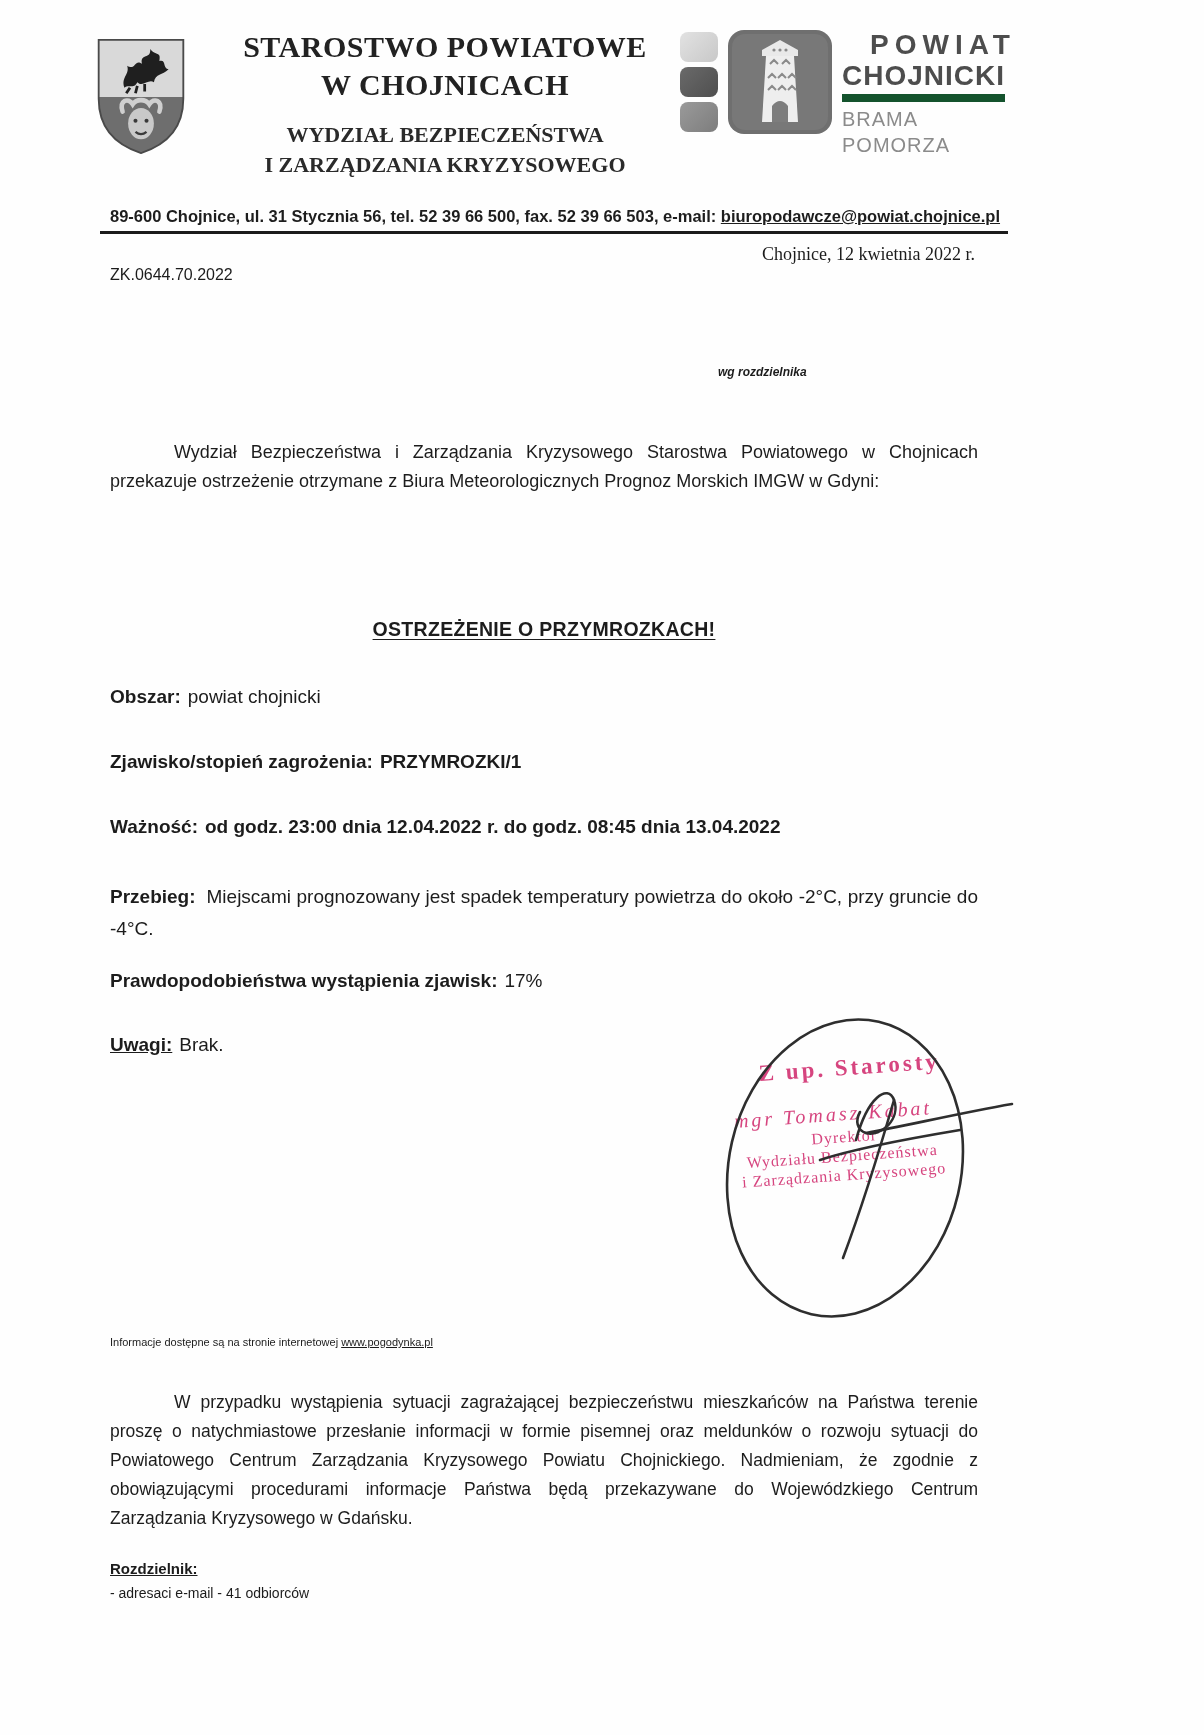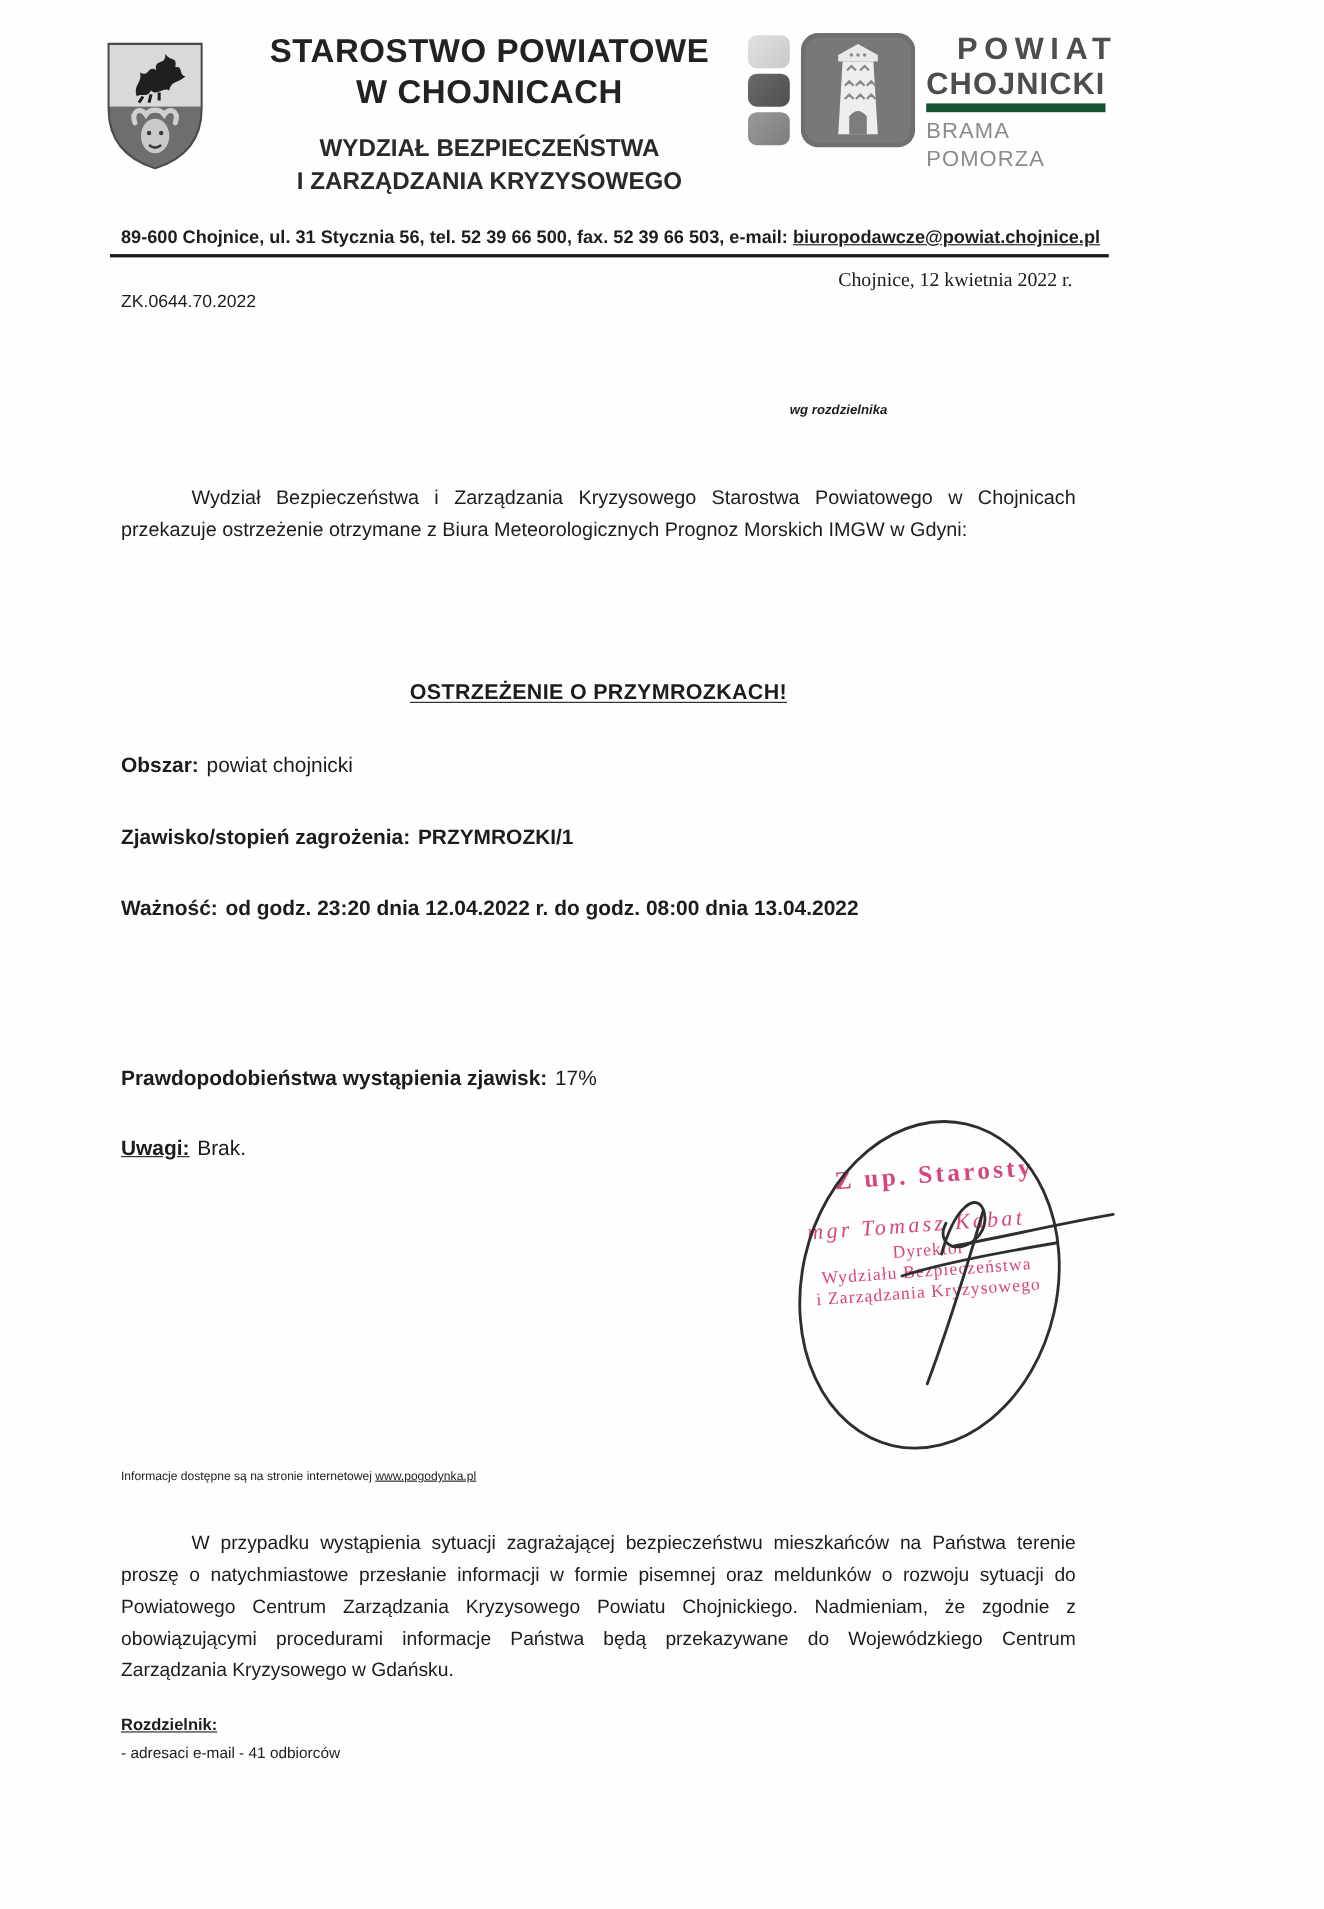--- a/index.html
+++ b/index.html
@@ -6,21 +6,21 @@
   .page{
     position:relative;
     width:1204px;height:1735px;
     background:#fefefe;
     font-family:"Liberation Sans", sans-serif;
     color:#1c1c1c;
     overflow:hidden;
   }
   
   .crest{position:absolute;left:95px;top:36px;width:92px;height:120px;}
-  .org-block{position:absolute;left:230px;top:28px;width:430px;text-align:center;}
+  .org-block{position:absolute;left:230px;top:28px;width:430px;text-align:center;font-family:Liberation Serif, serif;}
   .org-name{font-size:30px;font-weight:bold;line-height:38px;letter-spacing:0.5px;color:#222;}
   .dept-name{font-size:22px;font-weight:bold;line-height:30px;margin-top:16px;color:#2a2a2a;}
   .logo{position:absolute;left:680px;top:30px;width:340px;height:110px;}
   .logo-squares{position:absolute;left:0;top:2px;width:40px;}
   .logo-sq{width:38px;height:30px;border-radius:8px;margin-bottom:5px;}
   .sq1{background:linear-gradient(135deg,#e2e2e2,#c8c8c8);}
   .sq2{background:linear-gradient(135deg,#6a6a6a,#4f4f4f);}
   .sq3{background:linear-gradient(135deg,#9a9a9a,#7d7d7d);}
   .logo-tower{position:absolute;left:48px;top:0;width:104px;height:104px;}
   .logo-text{position:absolute;left:162px;top:0;width:178px;}
@@ -135,21 +135,24 @@
 
   <div class="warn-title"><span>OSTRZEŻENIE O PRZYMROZKACH!</span></div>
 
   <div class="field f-obszar">
     <span class="f-label">Obszar:</span><span>powiat chojnicki</span>
   </div>
   <div class="field f-zjawisko">
     <span class="f-label">Zjawisko/stopień zagrożenia:</span><span>PRZYMROZKI/1</span>
   </div>
   <div class="field f-waznosc">
-    <span class="f-label">Ważność:</span><span>od godz. 23:20 dnia 12.04.2022 r. do godz. 08:00 dnia 13.04.2022</span>
+    <span class="f-label">Ważność:</span><span>od godz. 23:00 dnia 12.04.2022 r. do godz. 08:45 dnia 13.04.2022</span>
+  </div>
+  <div class="field f-przebieg">
+    <span class="f-label">Przebieg:</span><span>Miejscami prognozowany jest spadek temperatury powietrza do około -2°C, przy gruncie do -4°C.</span>
   </div>
   <div class="field f-prawdo">
     <span class="f-label">Prawdopodobieństwa wystąpienia zjawisk:</span><span>17%</span>
   </div>
   <div class="field f-uwagi">
     <span class="f-label-u">Uwagi:</span><span>Brak.</span>
   </div>
 
   <div class="stamp" style="color: rgb(214, 69, 127);">
     <div class="st1">Z up. Starosty</div>

